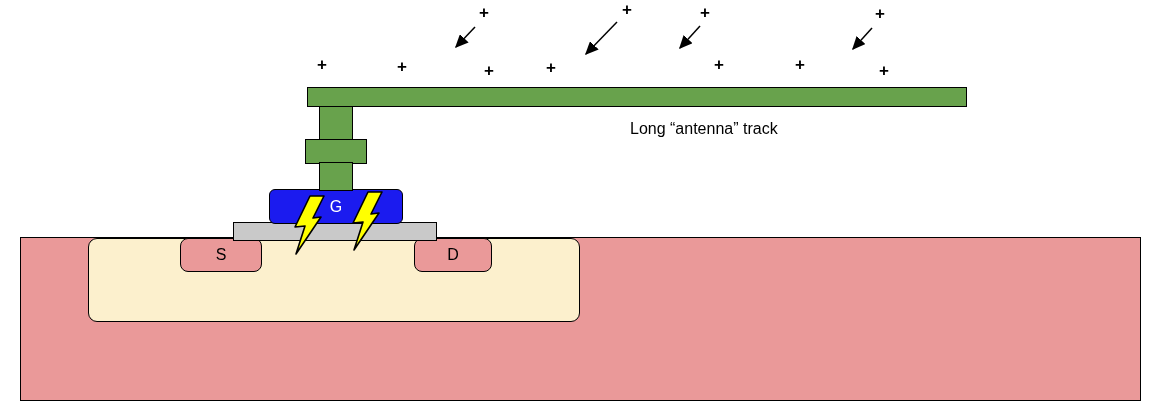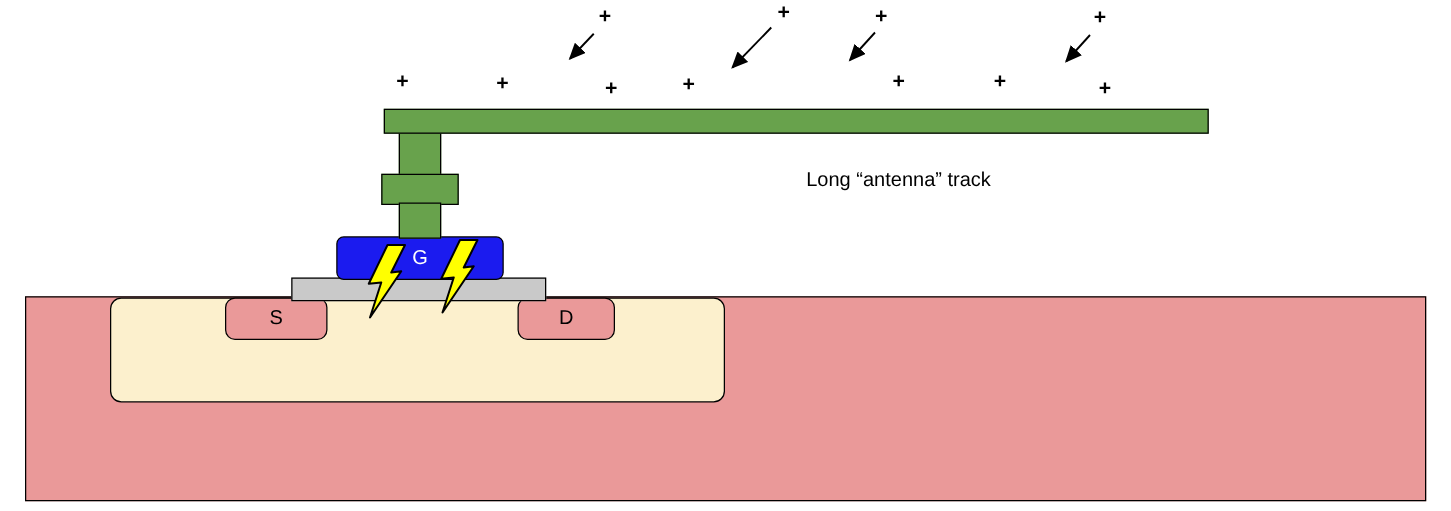--- a/index.html
+++ b/index.html
@@ -35,22 +35,22 @@
     background:#1b1bef;border:1.6px solid #000;border-radius:6px;
     display:flex;align-items:center;justify-content:center;
     font-size:16px;color:#ffffff;
   }
   .metal{background:#68a24c;border:1.6px solid #000;}
   .via-top{left:319px;top:106px;width:34px;height:35px;}
   .via-mid{left:305px;top:139px;width:62px;height:25px;}
   .via-bot{left:319px;top:162px;width:34px;height:29px;}
   .track{left:307px;top:87px;width:660px;height:20px;}
   .track-label{
-    left:645px;top:120px;
-    font-size:16px;color:#000;white-space:nowrap;margin-top:16px;
+    left:630px;top:120px;
+    font-size:16px;color:#000;white-space:nowrap;
   }
   .overlay{
     left:0;top:0;width:1161px;height:409px;
     pointer-events:none;
   }
   .plus{
     position:absolute;
     transform:translate(-50%,-50%);
     font-size:17px;font-weight:600;color:#000;
     font-family:"Liberation Sans", sans-serif;

